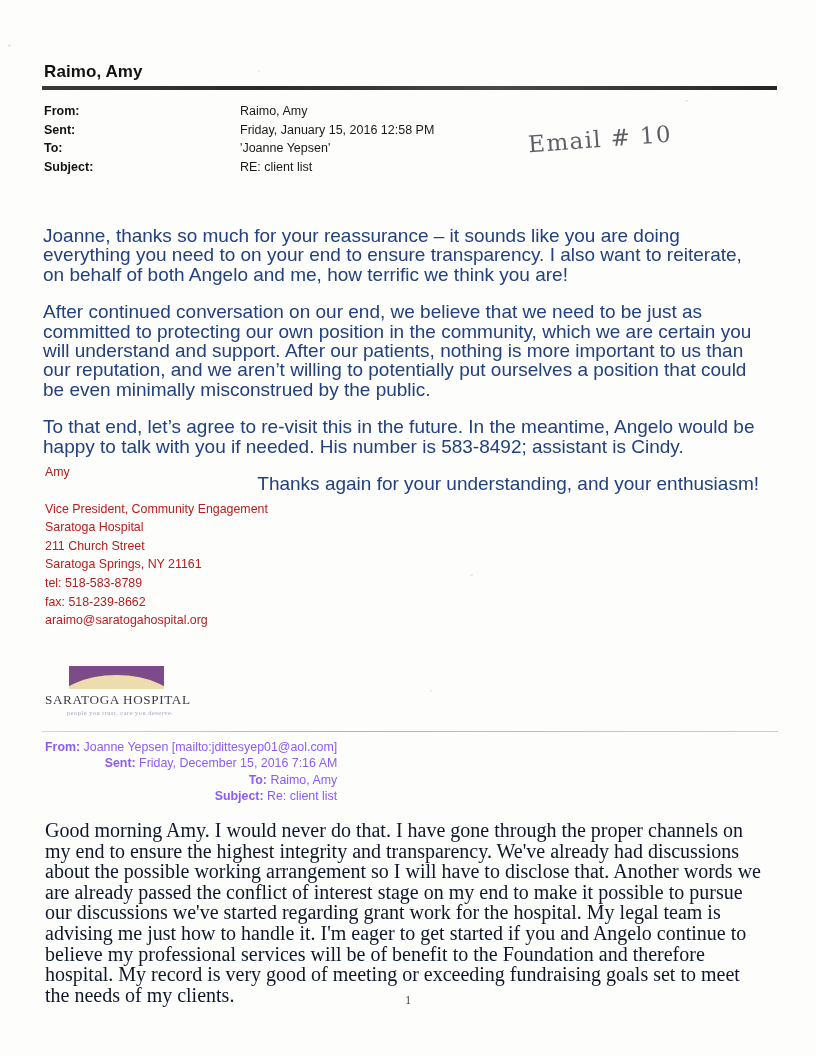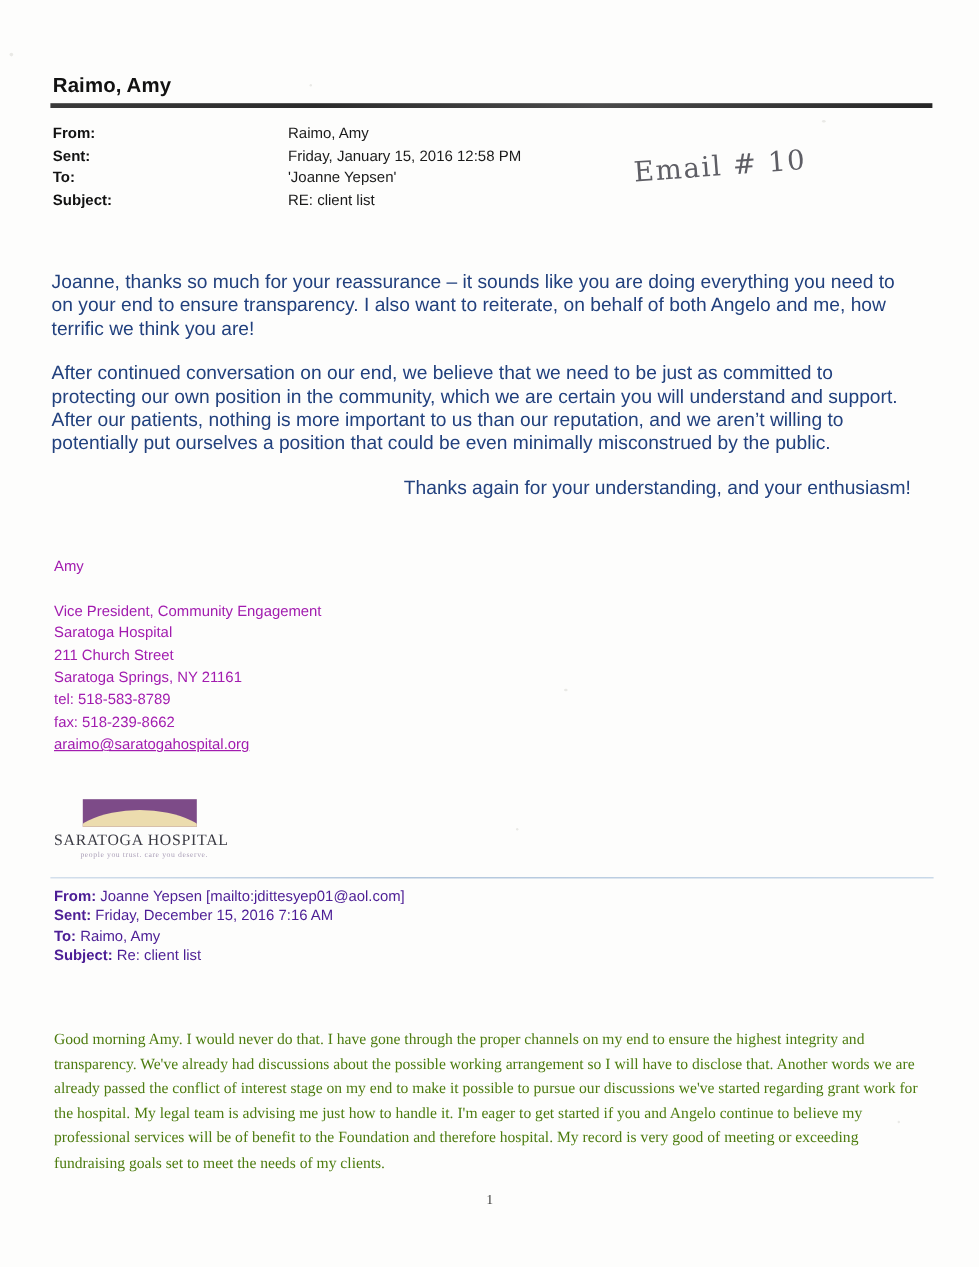--- a/index.html
+++ b/index.html
@@ -85,45 +85,44 @@
     opacity: .82;
   }
 
   
   .body-blue {
     position: absolute;
     left: 43px;
     top: 226px;
     width: 716px;
     color: #22417e;
-    font-size: 16px;
+    font-size: 19px;
     line-height: 19.4px;
   }
   .body-blue p {
     margin: 0 0 18px 0;
   }
   .body-blue p.tight {
     margin-bottom: 0;
     text-align: right;
   }
 
   
   .sig {
     position: absolute;
     left: 45px;
     top: 463px;
-    color: #a21caf;
+    color: #b91c1c;
     font-size: 12.4px;
     line-height: 18.6px;
   }
   .sig .spacer {
     height: 18px;
   }
   .sig .email {
-    text-decoration: underline;
   }
 
   
   .logo {
     position: absolute;
     left: 45px;
     top: 666px;
     width: 150px;
   }
   .logo-mark {
@@ -170,36 +169,37 @@
     background: linear-gradient(to right, #c9d8e8 0%, #9fb8d4 40%, #bcd0e4 100%);
   }
 
   
   .quoted-meta {
     position: absolute;
     left: 45px;
     top: 739px;
     font-size: 12.4px;
     line-height: 16.4px;
-    color: #4c1d95;
+    color: #8b5cf6;
+    text-align: right;
   }
   .quoted-meta b {
     font-weight: bold;
   }
 
   
   .quoted-body {
     position: absolute;
     left: 45px;
-    top: 856px;
+    top: 820px;
     width: 722px;
     font-family: "Liberation Serif", serif;
-    font-size: 13px;
+    font-size: 20px;
     line-height: 20.6px;
-    color: #4d7c0f;
+    color: #0f172a;
   }
   .quoted-body p {
     margin: 0 0 23px 0;
   }
 
   
   .page-number {
     position: absolute;
     left: 0;
     top: 994px;
@@ -248,20 +248,21 @@
     <div class="meta-row">
       <div class="meta-label">Subject:</div>
       <div class="meta-value">RE: client list</div>
     </div>
 
   </div>
 
   <div class="body-blue">
     <p>Joanne, thanks so much for your reassurance – it sounds like you are doing everything you need to on your end to ensure transparency. I also want to reiterate, on behalf of both Angelo and me, how terrific we think you are!</p>
     <p>After continued conversation on our end, we believe that we need to be just as committed to protecting our own position in the community, which we are certain you will understand and support. After our patients, nothing is more important to us than our reputation, and we aren’t willing to potentially put ourselves a position that could be even minimally misconstrued by the public.</p>
+    <p>To that end, let’s agree to re-visit this in the future. In the meantime, Angelo would be happy to talk with you if needed. His number is 583-8492; assistant is Cindy.</p>
     <p class="tight">Thanks again for your understanding, and your enthusiasm!</p>
   </div>
 
   <div class="sig">
     <div>Amy</div>
     <div class="spacer"></div>
     <div>Vice President, Community Engagement</div>
     <div>Saratoga Hospital</div>
     <div>211 Church Street</div>
     <div>Saratoga Springs, NY 21161</div>

